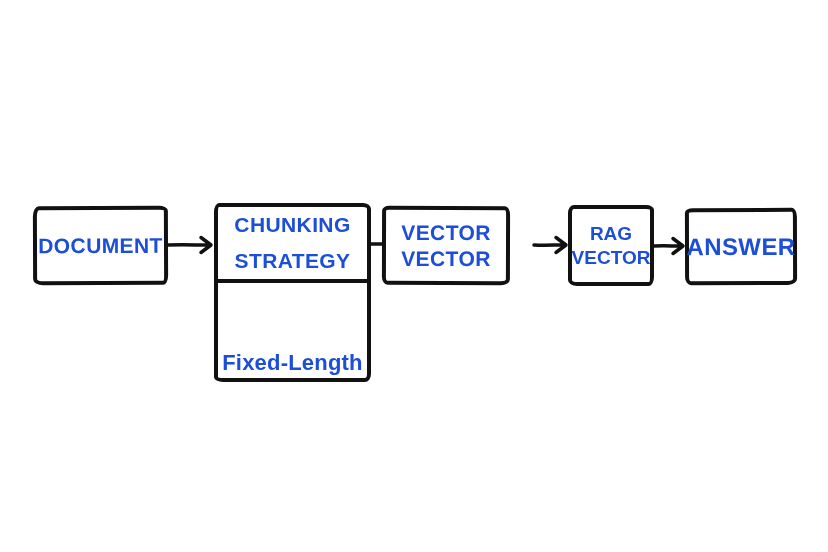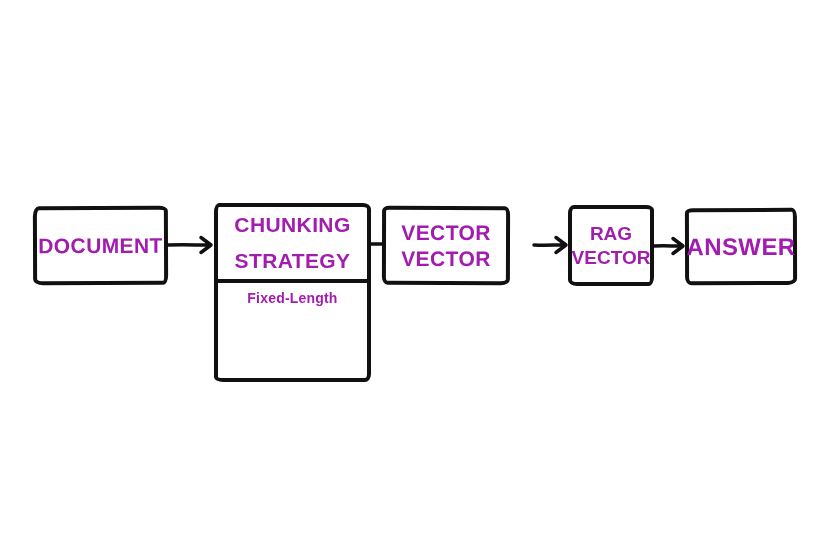--- a/index.html
+++ b/index.html
@@ -7,21 +7,21 @@
     padding: 0;
     background: #ffffff;
   }
   .canvas {
     position: relative;
     width: 828px;
     height: 552px;
     background: #ffffff;
     overflow: hidden;
     font-family: "Liberation Sans", sans-serif;
-    color: #a21caf;
+    color: #1d4ed8;
   }
   .node {
     position: absolute;
     box-sizing: border-box;
     border: 4px solid #111111;
     background: #ffffff;
     display: flex;
     flex-direction: column;
     align-items: center;
     justify-content: center;
@@ -56,22 +56,22 @@
     line-height: 26px;
     gap: 10px;
   }
   .chunk-options {
     box-sizing: border-box;
     width: 100%;
     height: 95px;
     display: flex;
     flex-direction: column;
     align-items: center;
-    justify-content: space-between;
-    font-size: 14px;
+    justify-content: flex-end;
+    font-size: 22px;
     line-height: 31px;
     letter-spacing: 0.2px;
   }
   #node-vector {
     left: 382px; top: 206px; width: 128px; height: 79px;
     font-size: 21px; line-height: 26px;
     border-radius: 7px 5px 9px 6px / 5px 9px 6px 8px;
     transform: rotate(0.15deg);
   }
   #node-rag {

